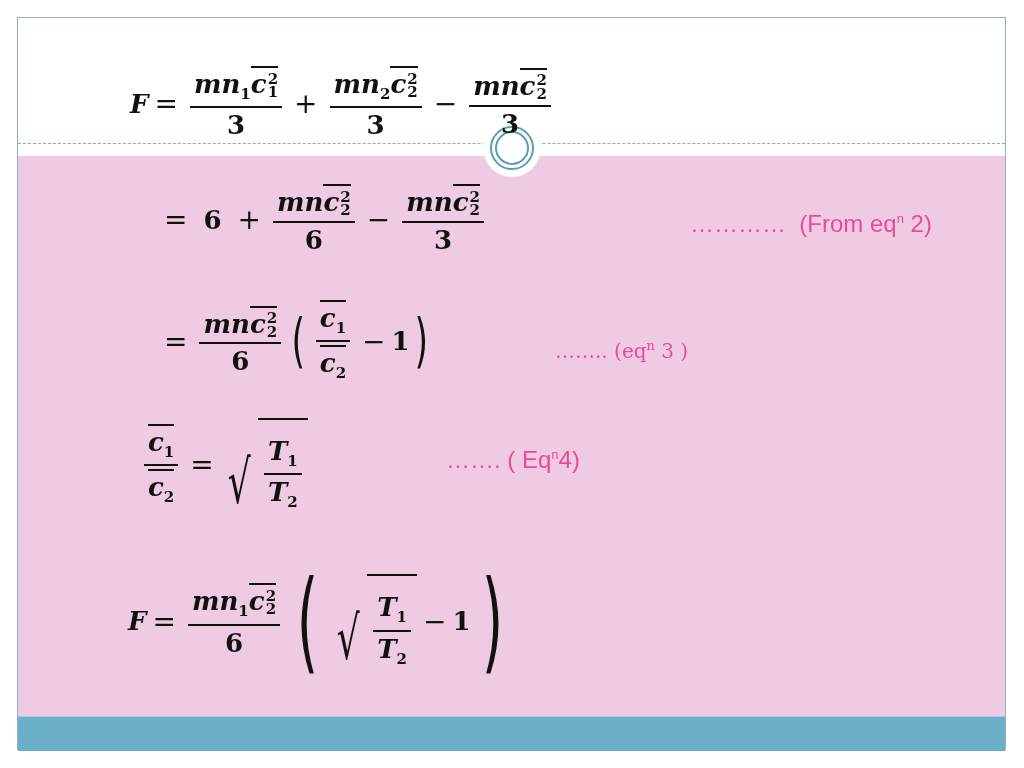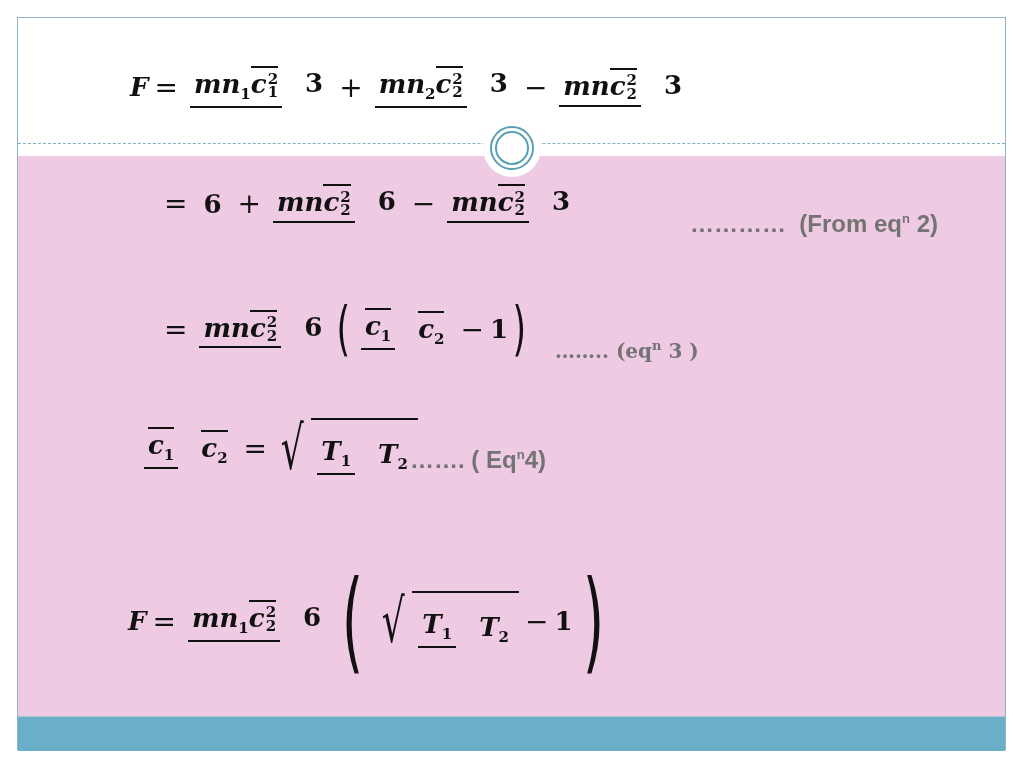--- a/index.html
+++ b/index.html
@@ -8,34 +8,34 @@
     .title-band { position: absolute; left: 0; top: 0; width: 100%; height: 138px; background: #ffffff; }
     .dash-line { position: absolute; left: 0; top: 125px; width: 100%; height: 0; border-top: 1.5px dashed #7fb3bf; }
     .content-band { position: absolute; left: 0; top: 138px; width: 100%; height: 560px; background: #efcbe3; }
     .footer-band { position: absolute; left: 0; top: 698px; width: 100%; height: 34px; background: #6aaec8; border-top: 1px solid #a9cbd9; }
     .circle-deco { position: absolute; left: 465px; top: 101px; width: 58px; height: 58px; border-radius: 50%; background: #ffffff; }
     .circle-deco .ring1 { position: absolute; left: 7px; top: 7px; width: 40px; height: 40px; border-radius: 50%; border: 2px solid #5b9fb3; }
     .circle-deco .ring2 { position: absolute; left: 12px; top: 12px; width: 30px; height: 30px; border-radius: 50%; border: 2px solid #5b9fb3; }
 
     .eq { position: absolute; font-family: "DejaVu Serif", serif; font-weight: bold; color: #111; font-size: 26px; white-space: nowrap; display: flex; align-items: center; }
     .eq i { font-style: italic; }
-    .frac { display: inline-flex; flex-direction: row; align-items: flex-start; margin: 0 6px; vertical-align: middle; gap: 19px; }
+    .frac { display: inline-flex; flex-direction: column; align-items: center; margin: 0 6px; vertical-align: middle; }
     .frac .num { padding: 0 4px 3px 4px; border-bottom: 2.5px solid #111; line-height: 1.15; }
     .frac .den { padding: 3px 4px 0 4px; line-height: 1.15; }
     .op { margin: 0 6px; font-weight: normal; font-size: 28px; }
     .ol { border-top: 2px solid #111; padding-top: 2px; display: inline-block; }
     sub, sup { font-size: 15px; }
     .ss { display: inline-flex; flex-direction: column; line-height: 0.9; font-size: 15px; vertical-align: middle; margin-left: 1px; }
     .paren { font-weight: normal; font-size: 58px; line-height: 1; font-family: "DejaVu Sans", sans-serif; transform: scaleX(0.6); }
     .paren-big { font-weight: normal; font-size: 110px; line-height: 1; font-family: "DejaVu Sans", sans-serif; transform: scaleX(0.5); }
     .sqrt { display: inline-flex; align-items: stretch; }
     .sqrt .rad { font-weight: normal; font-size: 60px; line-height: 1; font-family: "DejaVu Sans", sans-serif; transform: scaleX(0.6); align-self: flex-end; }
     .sqrt .body { border-top: 2px solid #111; padding-top: 17px; }
 
-    .note { position: absolute; color: #737373; font-weight: bold; white-space: nowrap; }
+    .note { position: absolute; color: #ec4899; font-weight: normal; white-space: nowrap; }
     .note.sans { font-family: "Liberation Sans", sans-serif; font-size: 24px; }
     .note.serif { font-family: "DejaVu Serif", serif; font-size: 20px; text-align: right; }
     .note sup { font-size: 13px; }
   </style>
 </head>
 <body>
 
 <div class="slide">
   <div class="title-band"></div>
   <div class="content-band"></div>
@@ -132,21 +132,21 @@
   <span class="sqrt">
     <span class="rad">√</span>
     <span class="body">
       <span class="frac">
         <span class="num"><i>T</i><sub>1</sub></span>
         <span class="den"><i>T</i><sub>2</sub></span>
       </span>
     </span>
   </span>
 </div>
-<div class="note sans" style="left:410px; top:446px;">
+<div class="note sans" style="left:446px; top:446px;">
   <span>…….</span><span> ( Eq</span><sup>n</sup><span>4)</span>
 </div>
 
 <div class="eq" style="left:128px; top:566px;">
   <i>F</i>
   <span class="op">=</span>
   <span class="frac">
     <span class="num"><i>mn</i><sub>1</sub><span class="ol"><i>c</i><span class="ss">
             <sup>2</sup>
             <sub>2</sub>

